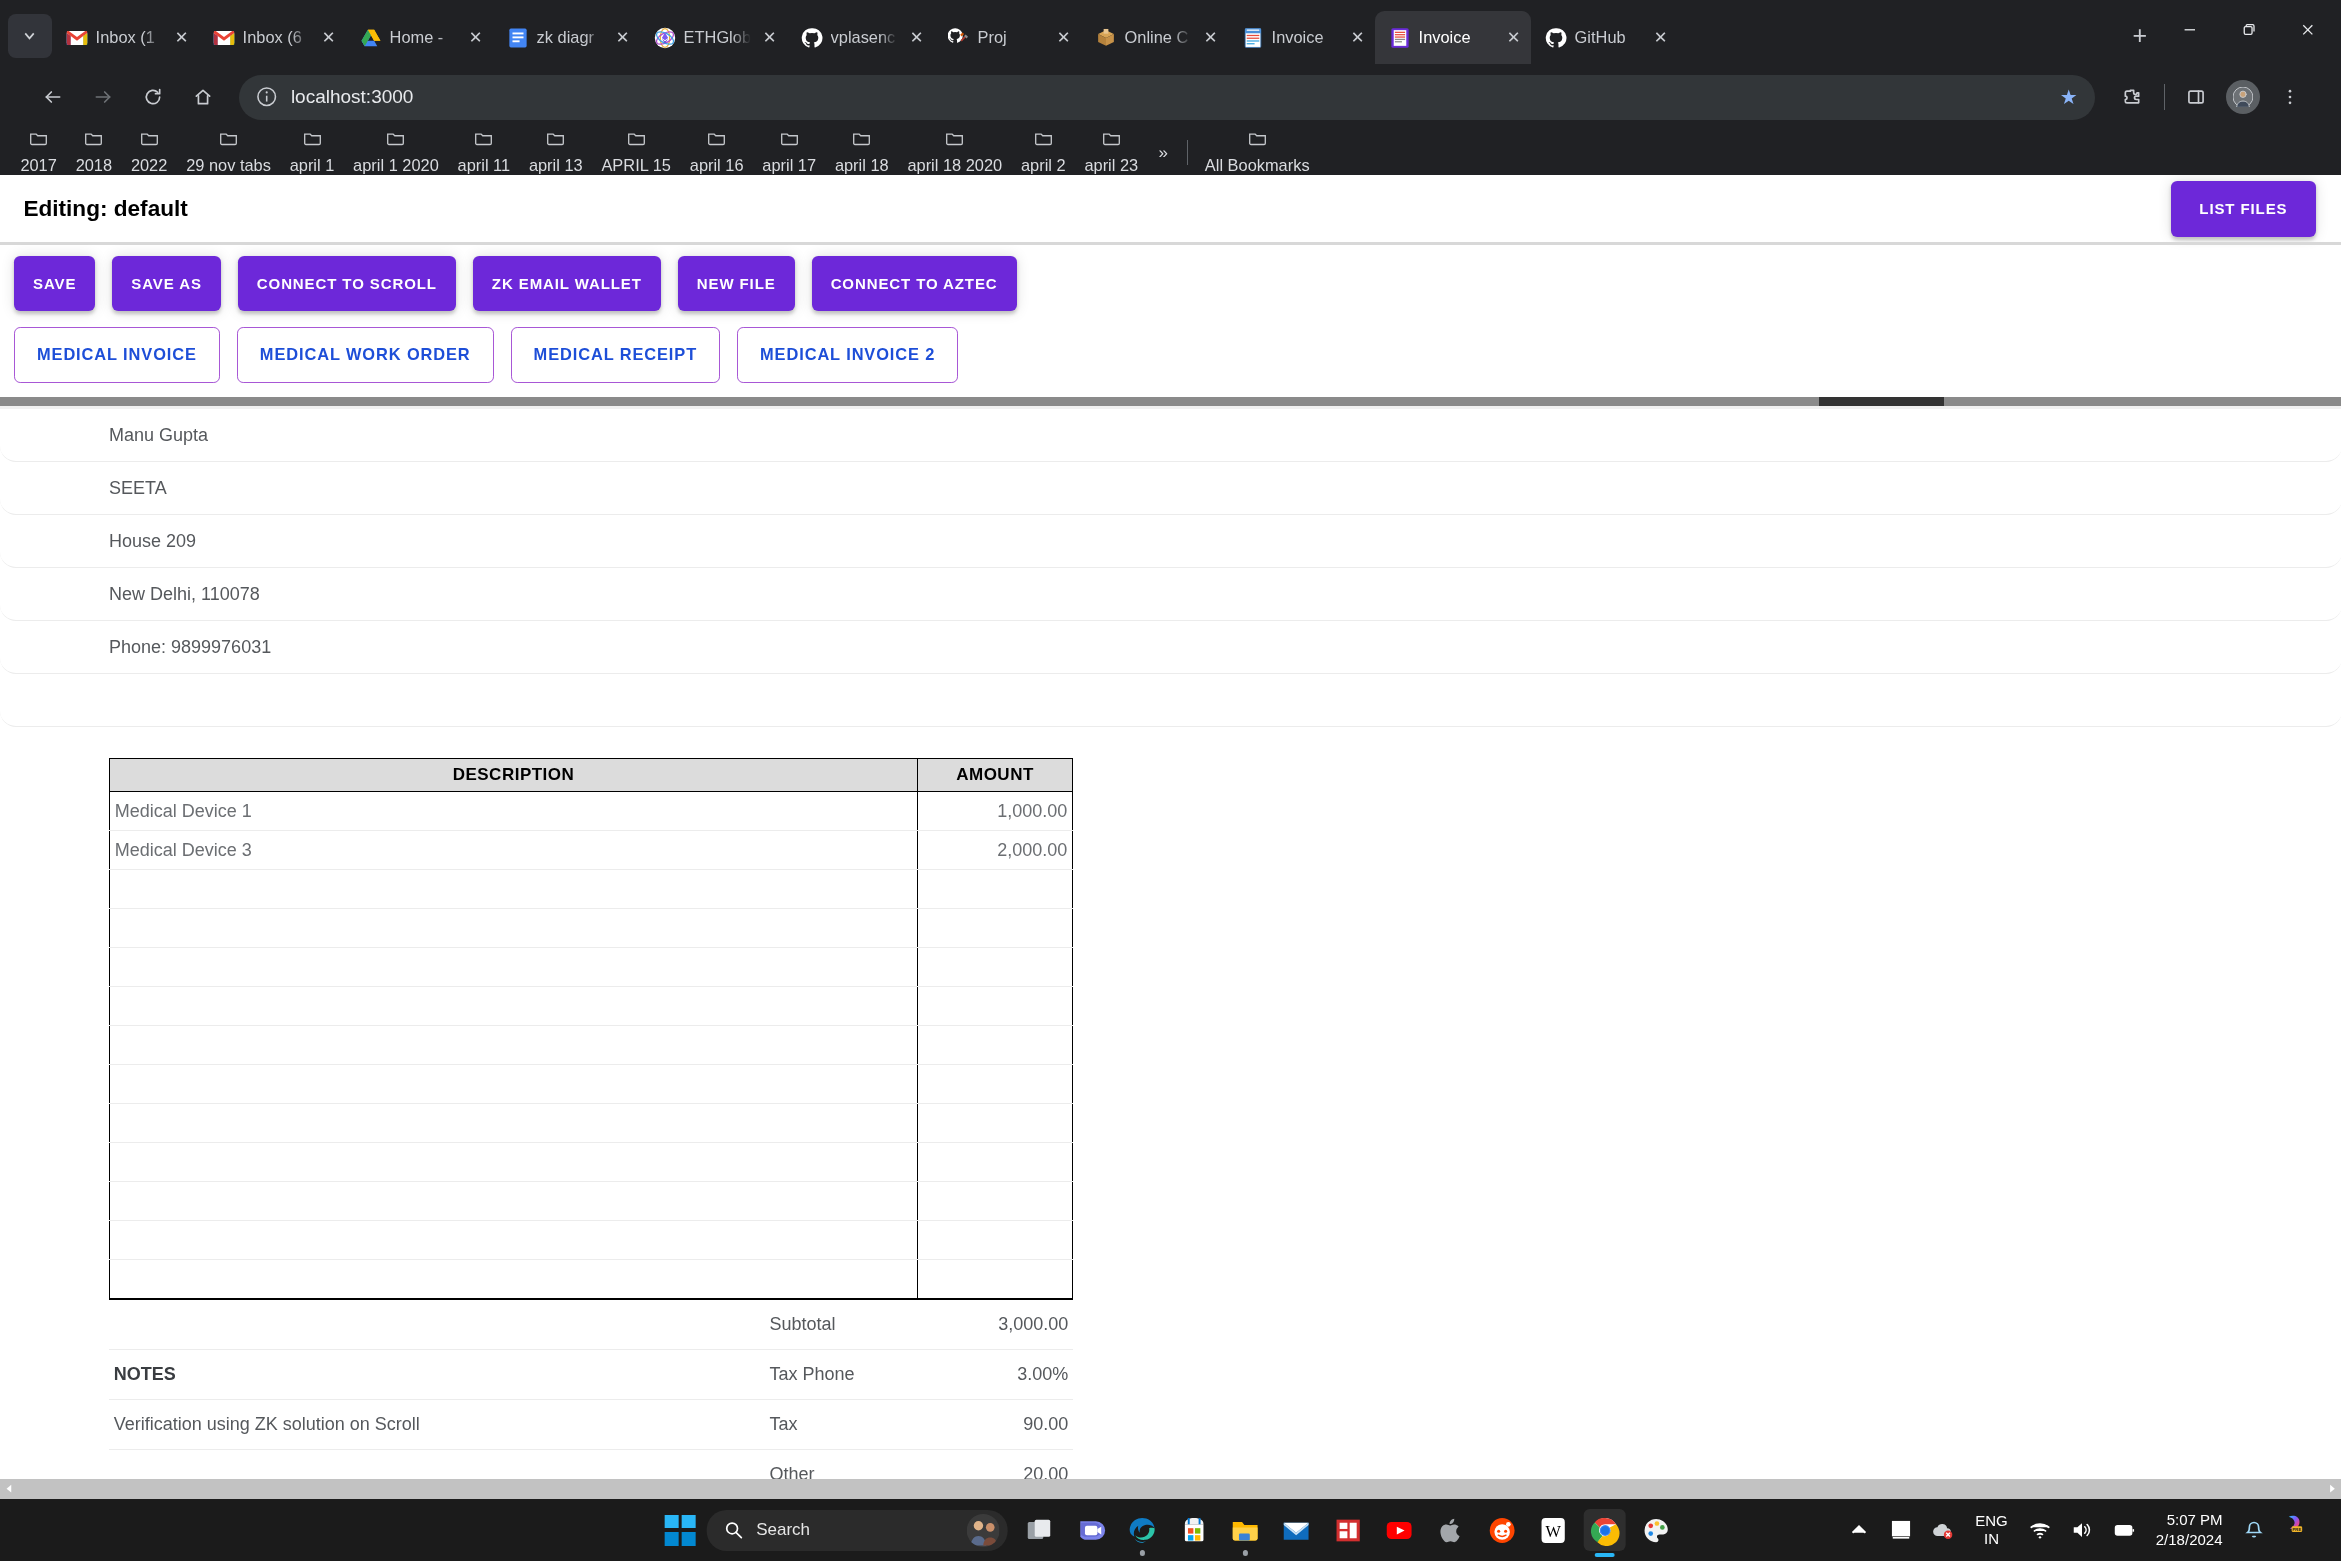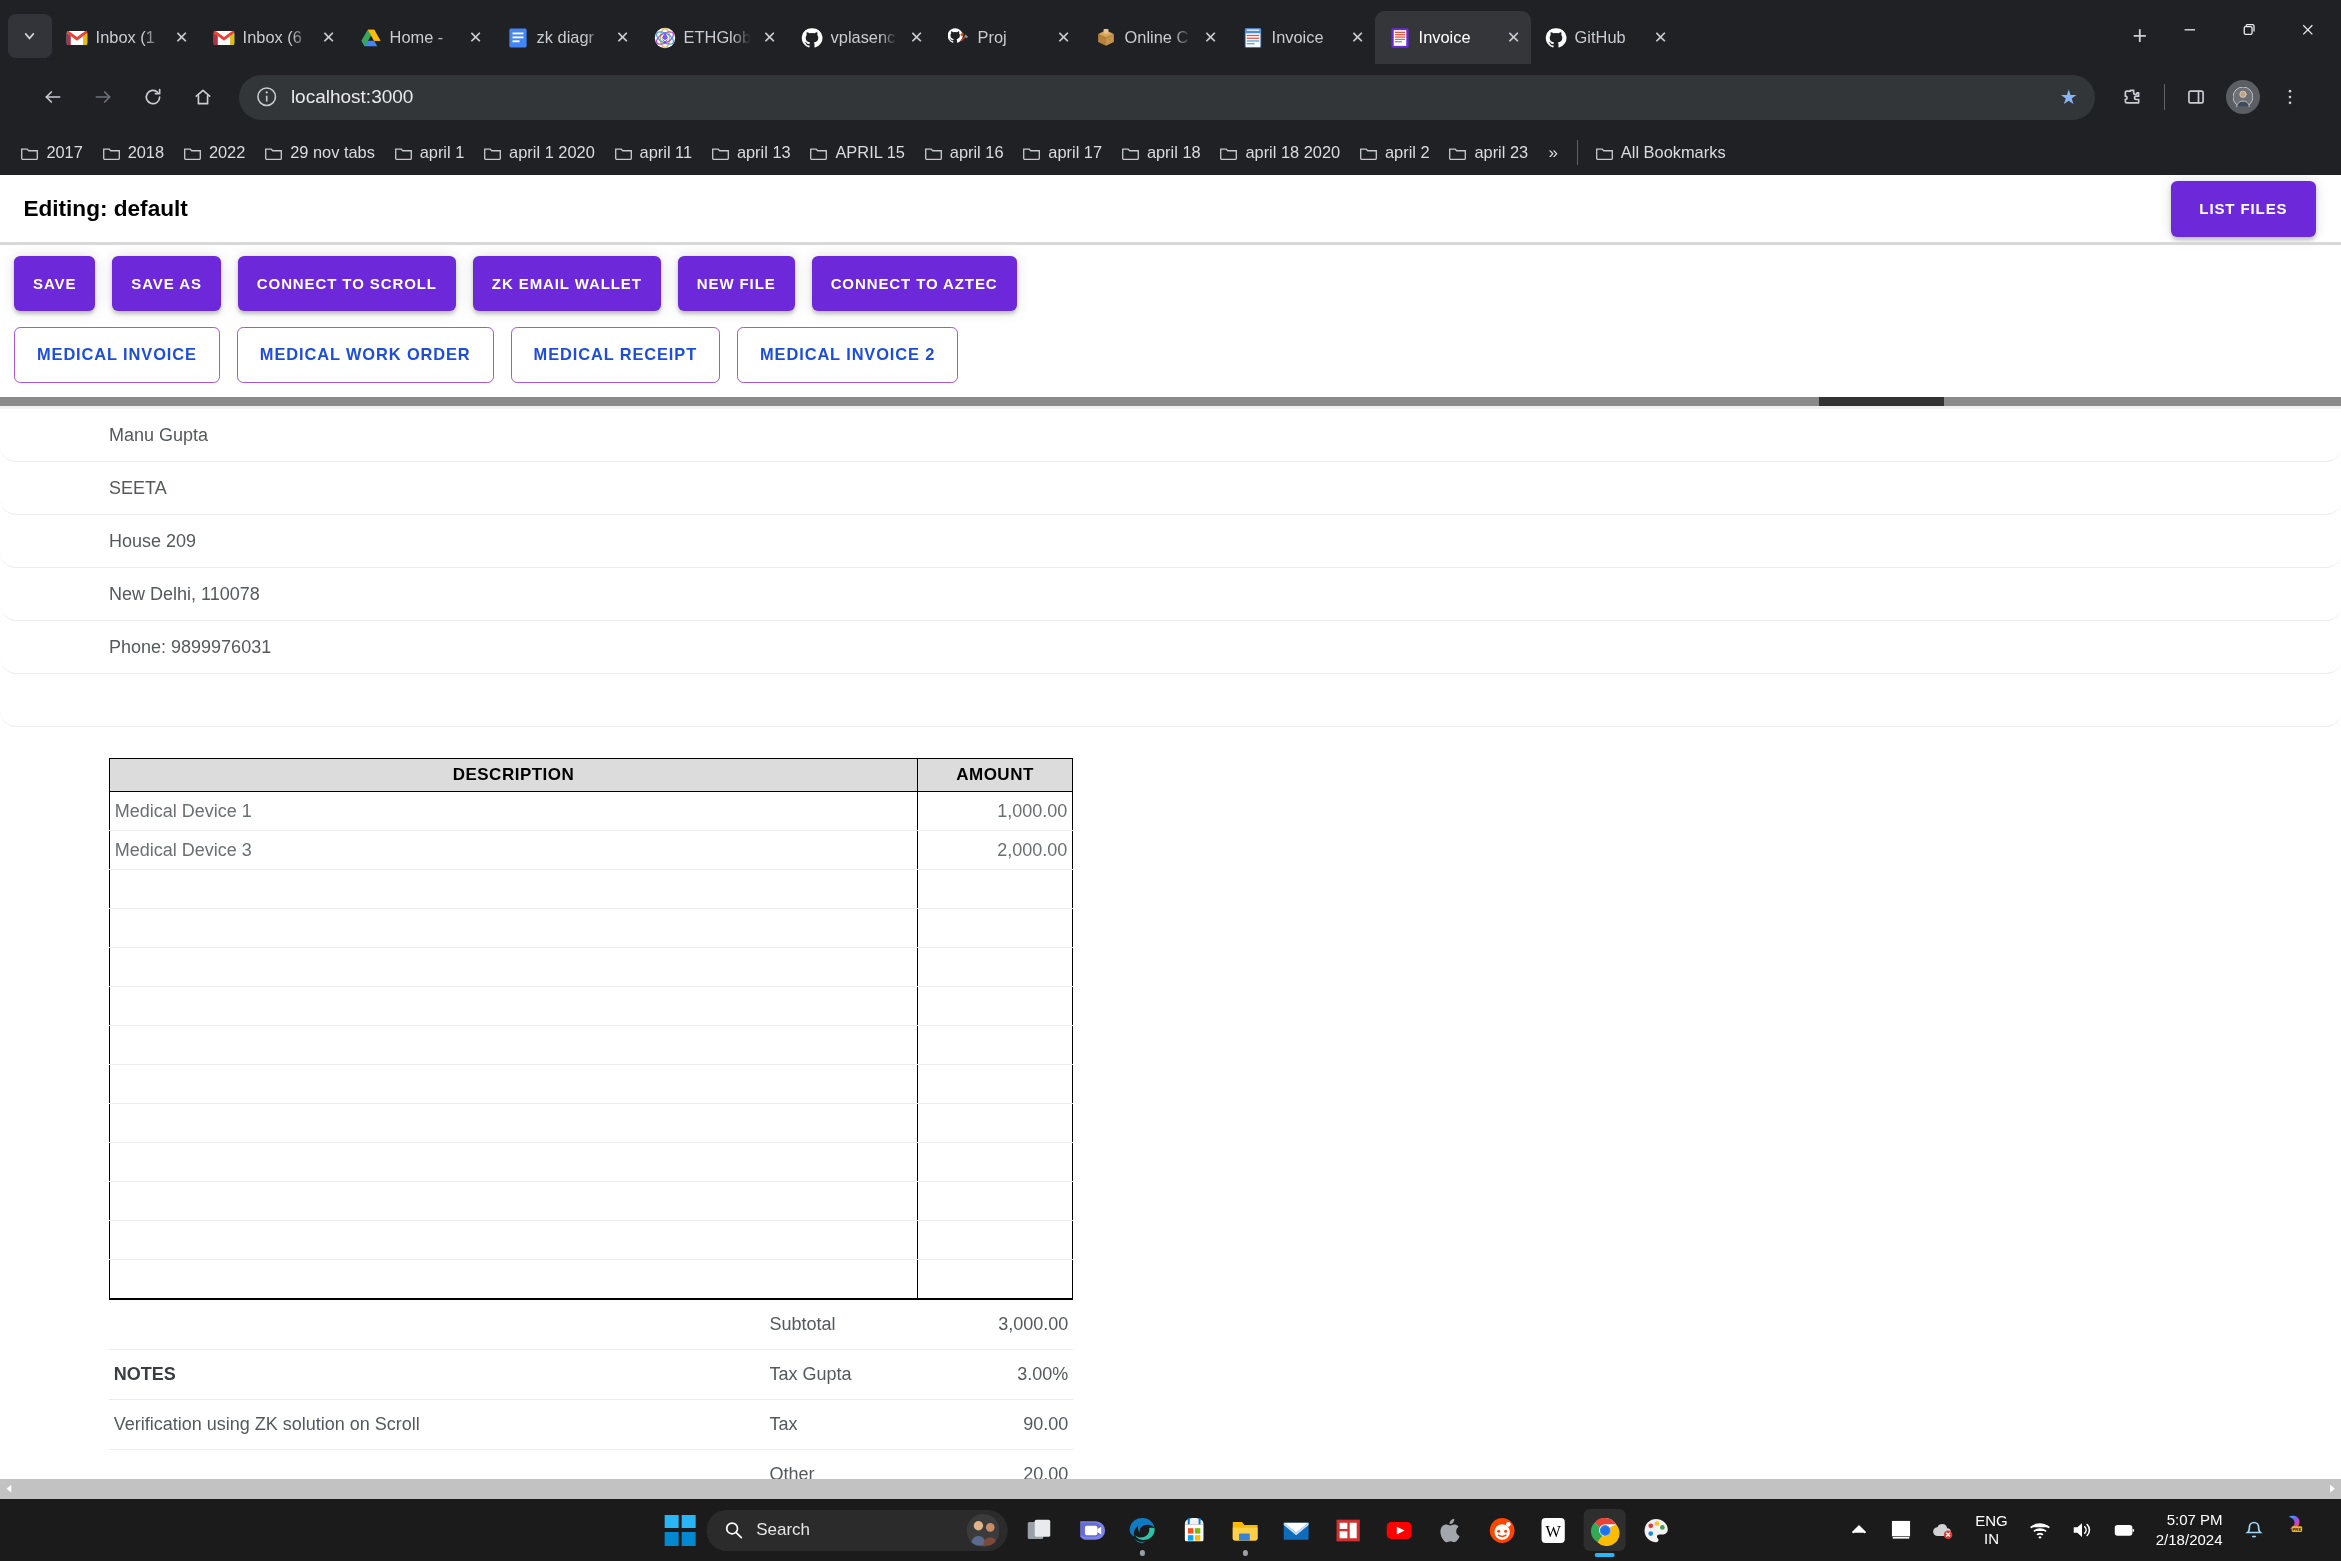--- a/index.html
+++ b/index.html
@@ -56,21 +56,21 @@
   .omnibox .info { width: 23.4px; height: 23.4px; flex: 0 0 23.4px; }
   .omnibox .info svg { width: 23.4px; height: 23.4px; stroke:#c9ccd1; stroke-width:1.6; fill:none;}
   .omnibox .url { color: #e8eaed; font-size: 19px; flex: 1 1 auto; white-space: nowrap; overflow: hidden; }
   .omnibox .star { color: #8ab4f8; font-size: 20px; margin-right: 3.1px; }
   .tb-right { display: flex; align-items: center; gap: 1.6px; }
   .tb-div { width: 0.8px; height: 26.5px; background: #5f6368; margin: 0 7.8px; }
   .avatar { width: 34px; height: 34px; border-radius: 50%; background: #5b5f63; display:flex; align-items:center; justify-content:center; overflow:hidden; }
 
   
   .bookmarks { height: 45px; display: flex; align-items: center; padding: 0 11px; gap: 0; font-size: 16.4px; color: #dadce0; }
-  .bm { display: flex; align-items: center; gap: 7px; padding: 4.7px 9.4px; border-radius: 4.7px; white-space: nowrap; cursor: pointer; }
+  .bm { display: flex; align-items: center; gap: 7px; padding: 4.7px 9.4px; border-radius: 4.7px; white-space: nowrap; cursor: pointer; flex-direction: column; }
   .bm .folder { width: 19px; height: 15.6px; flex: 0 0 19px; position: relative; }
   .bm .folder svg { width: 19px; height: 15.6px; stroke: #c5c8cc; stroke-width: 1.7; fill: none; }
   .bm-chev { padding: 4.7px 11px; color:#dadce0; font-size: 17px; cursor:pointer; }
   .bm-div { width: 0.8px; height: 25px; background: #5f6368; margin: 0 7.8px; }
 
   
   .page { flex: 1 1 auto; background: #fff; position: relative; overflow: hidden; display: flex; flex-direction: column; }
 
   .app-header {
     height: 67px; display: flex; align-items: center; justify-content: space-between;
@@ -642,21 +642,21 @@
 
         <table class="totals">
           <tbody id="totals-body">
               <tr>
                 <td class="note"></td>
                 <td class="label">Subtotal</td>
                 <td class="value">3,000.00</td>
               </tr>
               <tr>
                 <td class="note bold">NOTES</td>
-                <td class="label">Tax Gupta</td>
+                <td class="label">Tax Phone</td>
                 <td class="value">3.00%</td>
               </tr>
               <tr>
                 <td class="note">Verification using ZK solution on Scroll</td>
                 <td class="label">Tax</td>
                 <td class="value">90.00</td>
               </tr>
               <tr>
                 <td class="note"></td>
                 <td class="label">Other</td>

